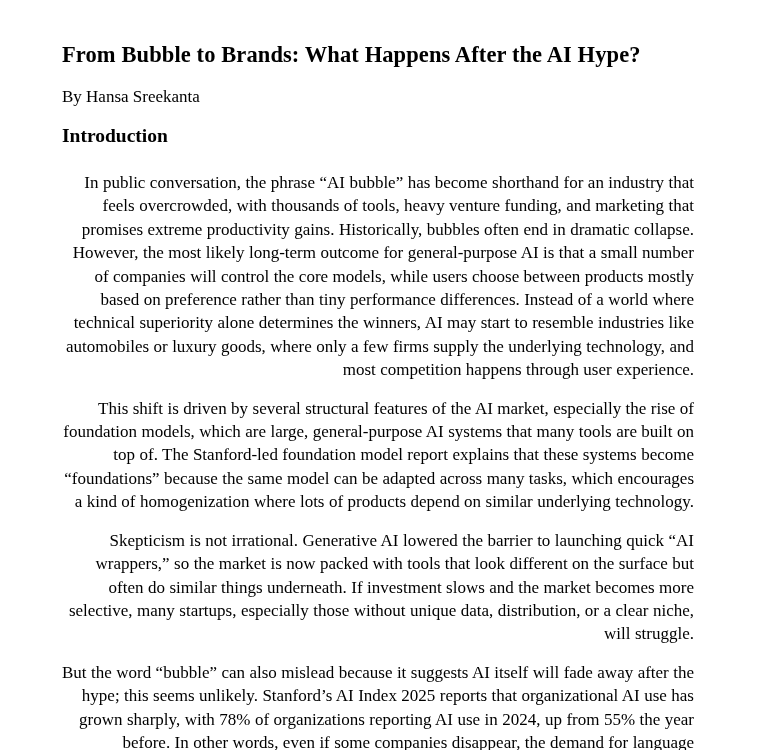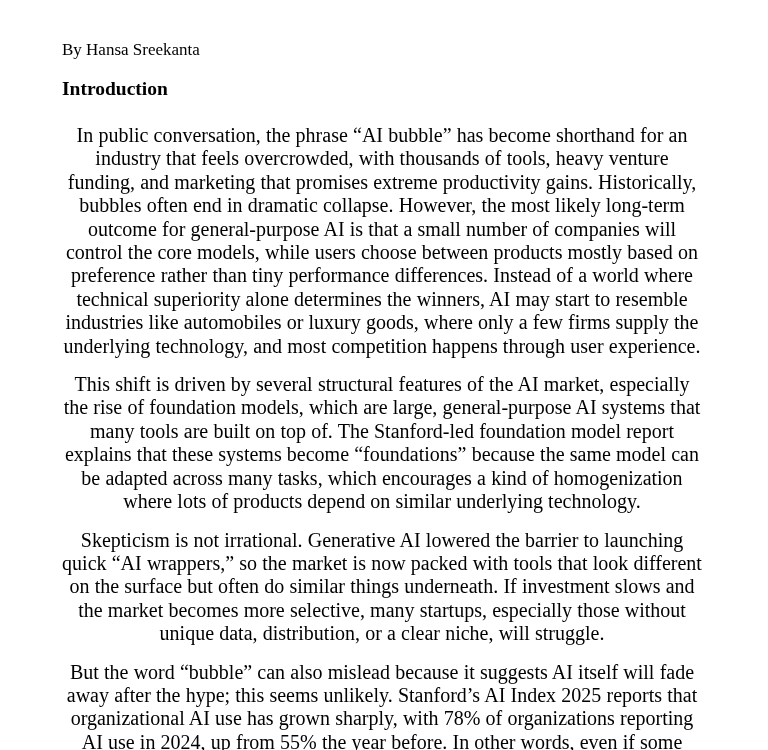--- a/index.html
+++ b/index.html
@@ -32,32 +32,33 @@
     line-height: 19px;
     margin: 0;
   }
   h2.section-heading {
     font-size: 19.5px;
     font-weight: bold;
     line-height: 27px;
     margin: 16px 0 22px 0;
   }
   p.body-para {
-    font-size: 20px;
+    font-size: 17px;
     line-height: 23.4px;
-    margin: 0 4px 15px 0;
-    text-align: center;
+    margin: 0 12px 15px 0;
+    text-align: right;
     word-spacing: 0.2px;
   }
 </style>
 </head>
 <body>
 
 <div class="page">
 
+  <h1 class="doc-title">From Bubble to Brands: What Happens After the AI Hype?</h1>
 
   <p class="byline">By Hansa Sreekanta</p>
 
   <h2 class="section-heading">Introduction</h2>
 
   <p class="body-para">In public conversation, the phrase “AI bubble” has become shorthand for an industry that feels overcrowded, with thousands of tools, heavy venture funding, and marketing that promises extreme productivity gains. Historically, bubbles often end in dramatic collapse. However, the most likely long-term outcome for general-purpose AI is that a small number of companies will control the core models, while users choose between products mostly based on preference rather than tiny performance differences. Instead of a world where technical superiority alone determines the winners, AI may start to resemble industries like automobiles or luxury goods, where only a few firms supply the underlying technology, and most competition happens through user experience.</p>
 
   <p class="body-para">This shift is driven by several structural features of the AI market, especially the rise of foundation models, which are large, general-purpose AI systems that many tools are built on top of. The Stanford-led foundation model report explains that these systems become “foundations” because the same model can be adapted across many tasks, which encourages a kind of homogenization where lots of products depend on similar underlying technology.</p>
 
 

